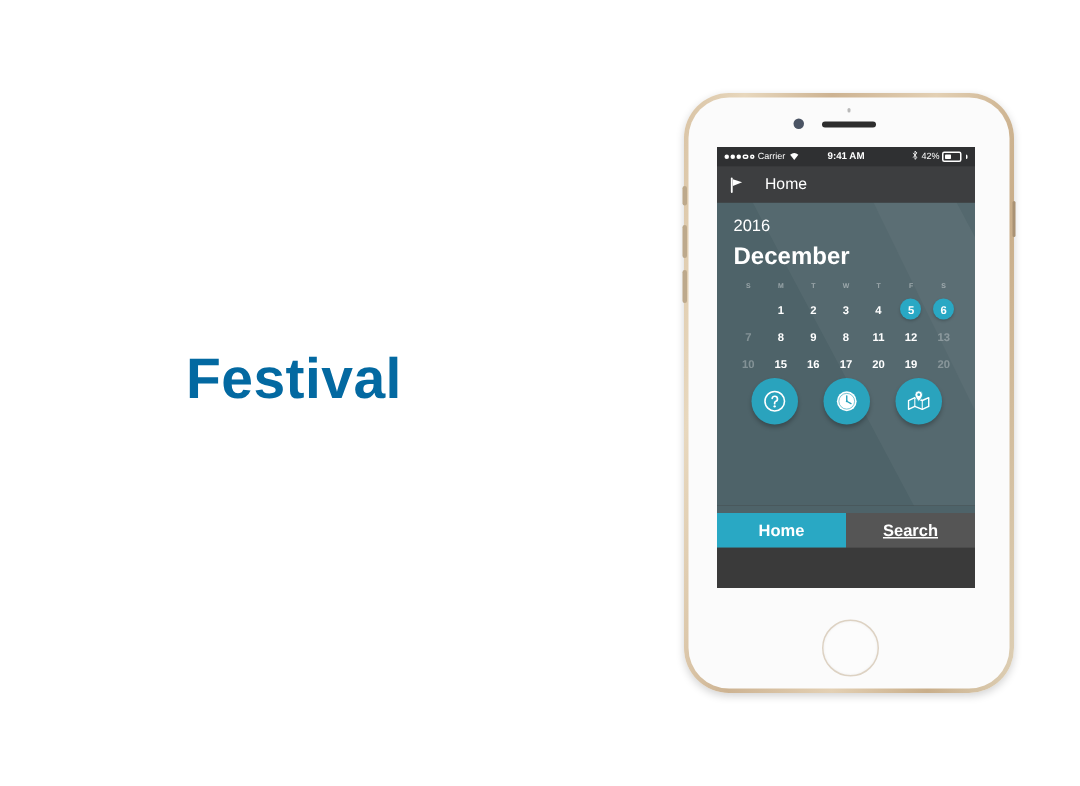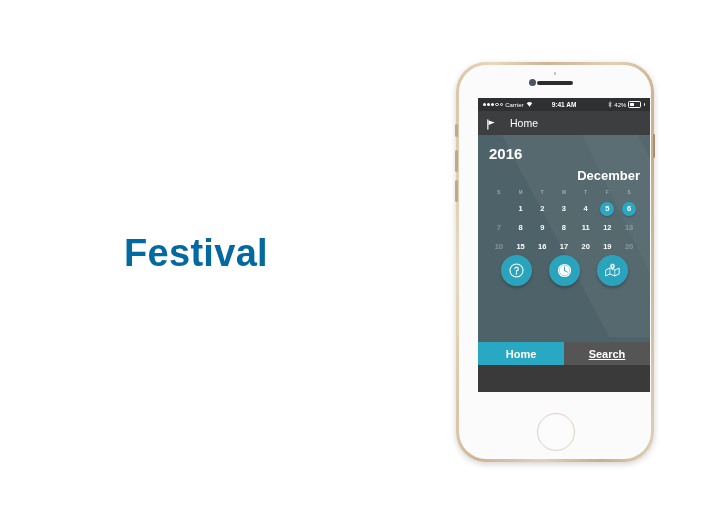--- a/index.html
+++ b/index.html
@@ -26,21 +26,21 @@
     letter-spacing: 0.3px;
     line-height: 1;
     white-space: nowrap;
   }
 
   
   .device {
     position: absolute;
     left: 456px;
     top: 62px;
-    width: 198px;
+    width: 220px;
     height: 400px;
   }
   .device-frame {
     position: absolute;
     inset: 0;
     border-radius: 30px;
     background: linear-gradient(100deg,#d9c3a4 0%, #e8d8be 14%, #cdb392 34%, #e3d0b4 58%, #c9ae8a 80%, #ded0b6 100%);
     box-shadow: 0 2px 6px rgba(0,0,0,0.18);
   }
   .device-face {
@@ -244,30 +244,28 @@
     width: 240px;
     height: 460px;
     background: rgba(255,255,255,0.035);
     transform: rotate(-26deg);
     transform-origin: top left;
     pointer-events: none;
   }
   .cal-inner { position: relative; z-index: 2; padding: 8px 10px 0 10px; }
   .cal-year {
     color: #ffffff;
-    font-size: 15px;
+    font-size: 11px;
     margin: 2px 0 0 1px;
-    font-weight: bold;
   }
   .cal-month {
     color: #ffffff;
-    font-size: 13px;
+    font-size: 16px;
     font-weight: bold;
     margin: 6px 0 0 1px;
-    text-align: right;
   }
 
   table.cal-grid {
     width: 100%;
     border-collapse: collapse;
     margin-top: 6px;
     table-layout: fixed;
   }
   table.cal-grid th {
     font-size: 4.6px;

